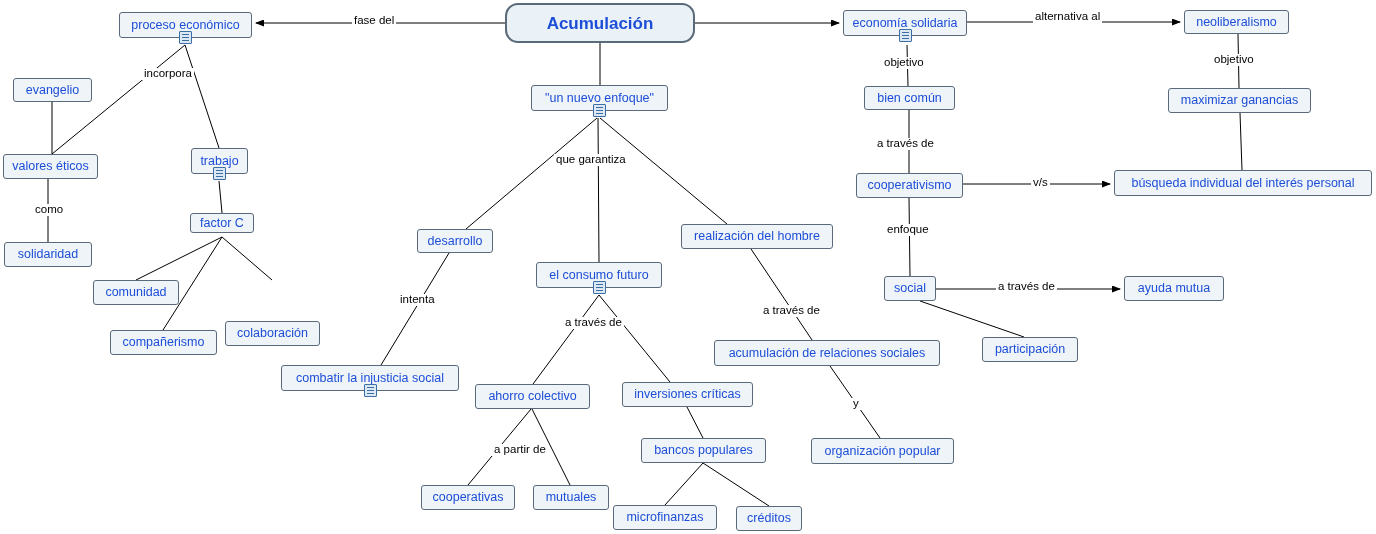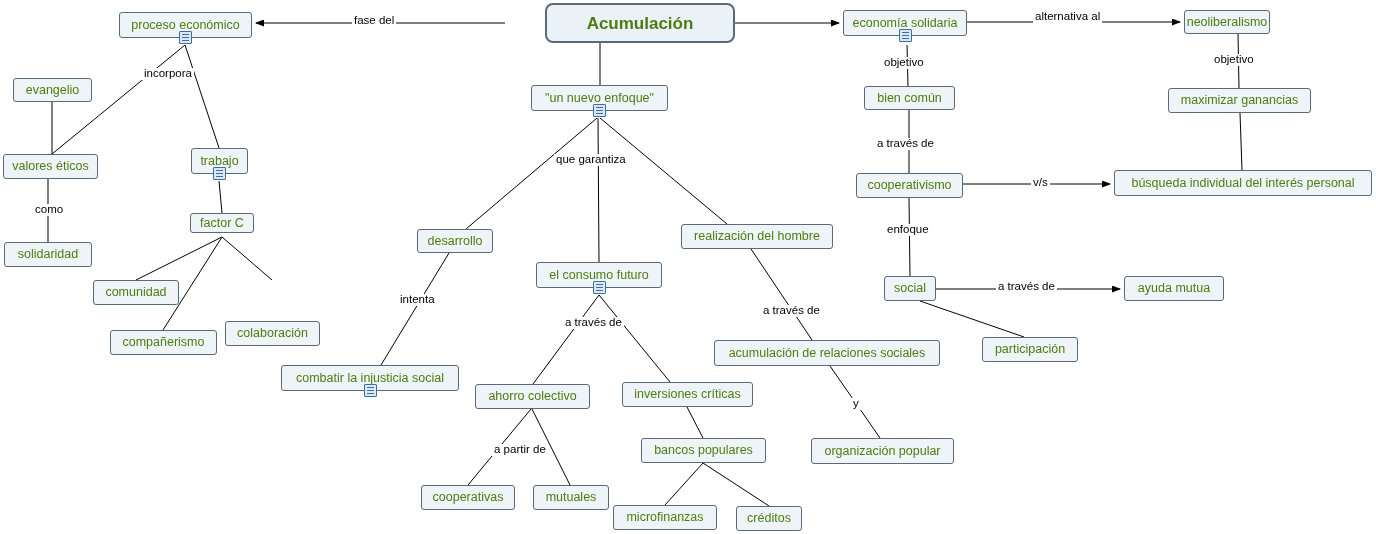--- a/index.html
+++ b/index.html
@@ -23,35 +23,34 @@
     height: 534px;
     pointer-events: none;
   }
   .node {
     position: absolute;
     box-sizing: border-box;
     border: 1px solid #5a6a7a;
     background: #eef4f8;
     border-radius: 3px;
     font-size: 12.5px;
-    color: #4d7c0f;
+    color: #1d4ed8;
     line-height: 1;
     display: flex;
     align-items: center;
     justify-content: center;
     white-space: nowrap;
     padding: 0 7px;
   }
   .node.root {
     font-size: 17px;
     font-weight: bold;
     border: 2px solid #5a6a7a;
-    border-radius: 8px;
+    border-radius: 13px;
     background: #eaf2f8;
-    margin-left: 40px;
   }
   .note-icon {
     position: absolute;
     width: 13px;
     height: 13px;
     border: 1px solid #3b6ea5;
     background: #dbe8f4;
     box-sizing: border-box;
     border-radius: 1px;
   }
@@ -126,21 +125,21 @@
         <span>Acumulación</span>
       </div>
       <div class="node" style="left: 119px; top: 12px; width: 133px; height: 26px;">
         <span>proceso económico</span>
       </div>
       <div class="note-icon" style="left: 179px; top: 31px;"></div>
       <div class="node" style="left: 843px; top: 10px; width: 124px; height: 26px;">
         <span>economía solidaria</span>
       </div>
       <div class="note-icon" style="left: 898.5px; top: 29px;"></div>
-      <div class="node" style="left: 1184px; top: 10px; width: 86px; height: 24px;">
+      <div class="node" style="left: 1184px; top: 10px; width: 105px; height: 24px;">
         <span>neoliberalismo</span>
       </div>
       <div class="node" style="left: 13px; top: 78px; width: 79px; height: 24px;">
         <span>evangelio</span>
       </div>
       <div class="node" style="left: 531px; top: 85px; width: 137px; height: 26px;">
         <span>"un nuevo enfoque"</span>
       </div>
       <div class="note-icon" style="left: 593px; top: 104px;"></div>
       <div class="node" style="left: 864px; top: 86px; width: 91px; height: 24px;">

